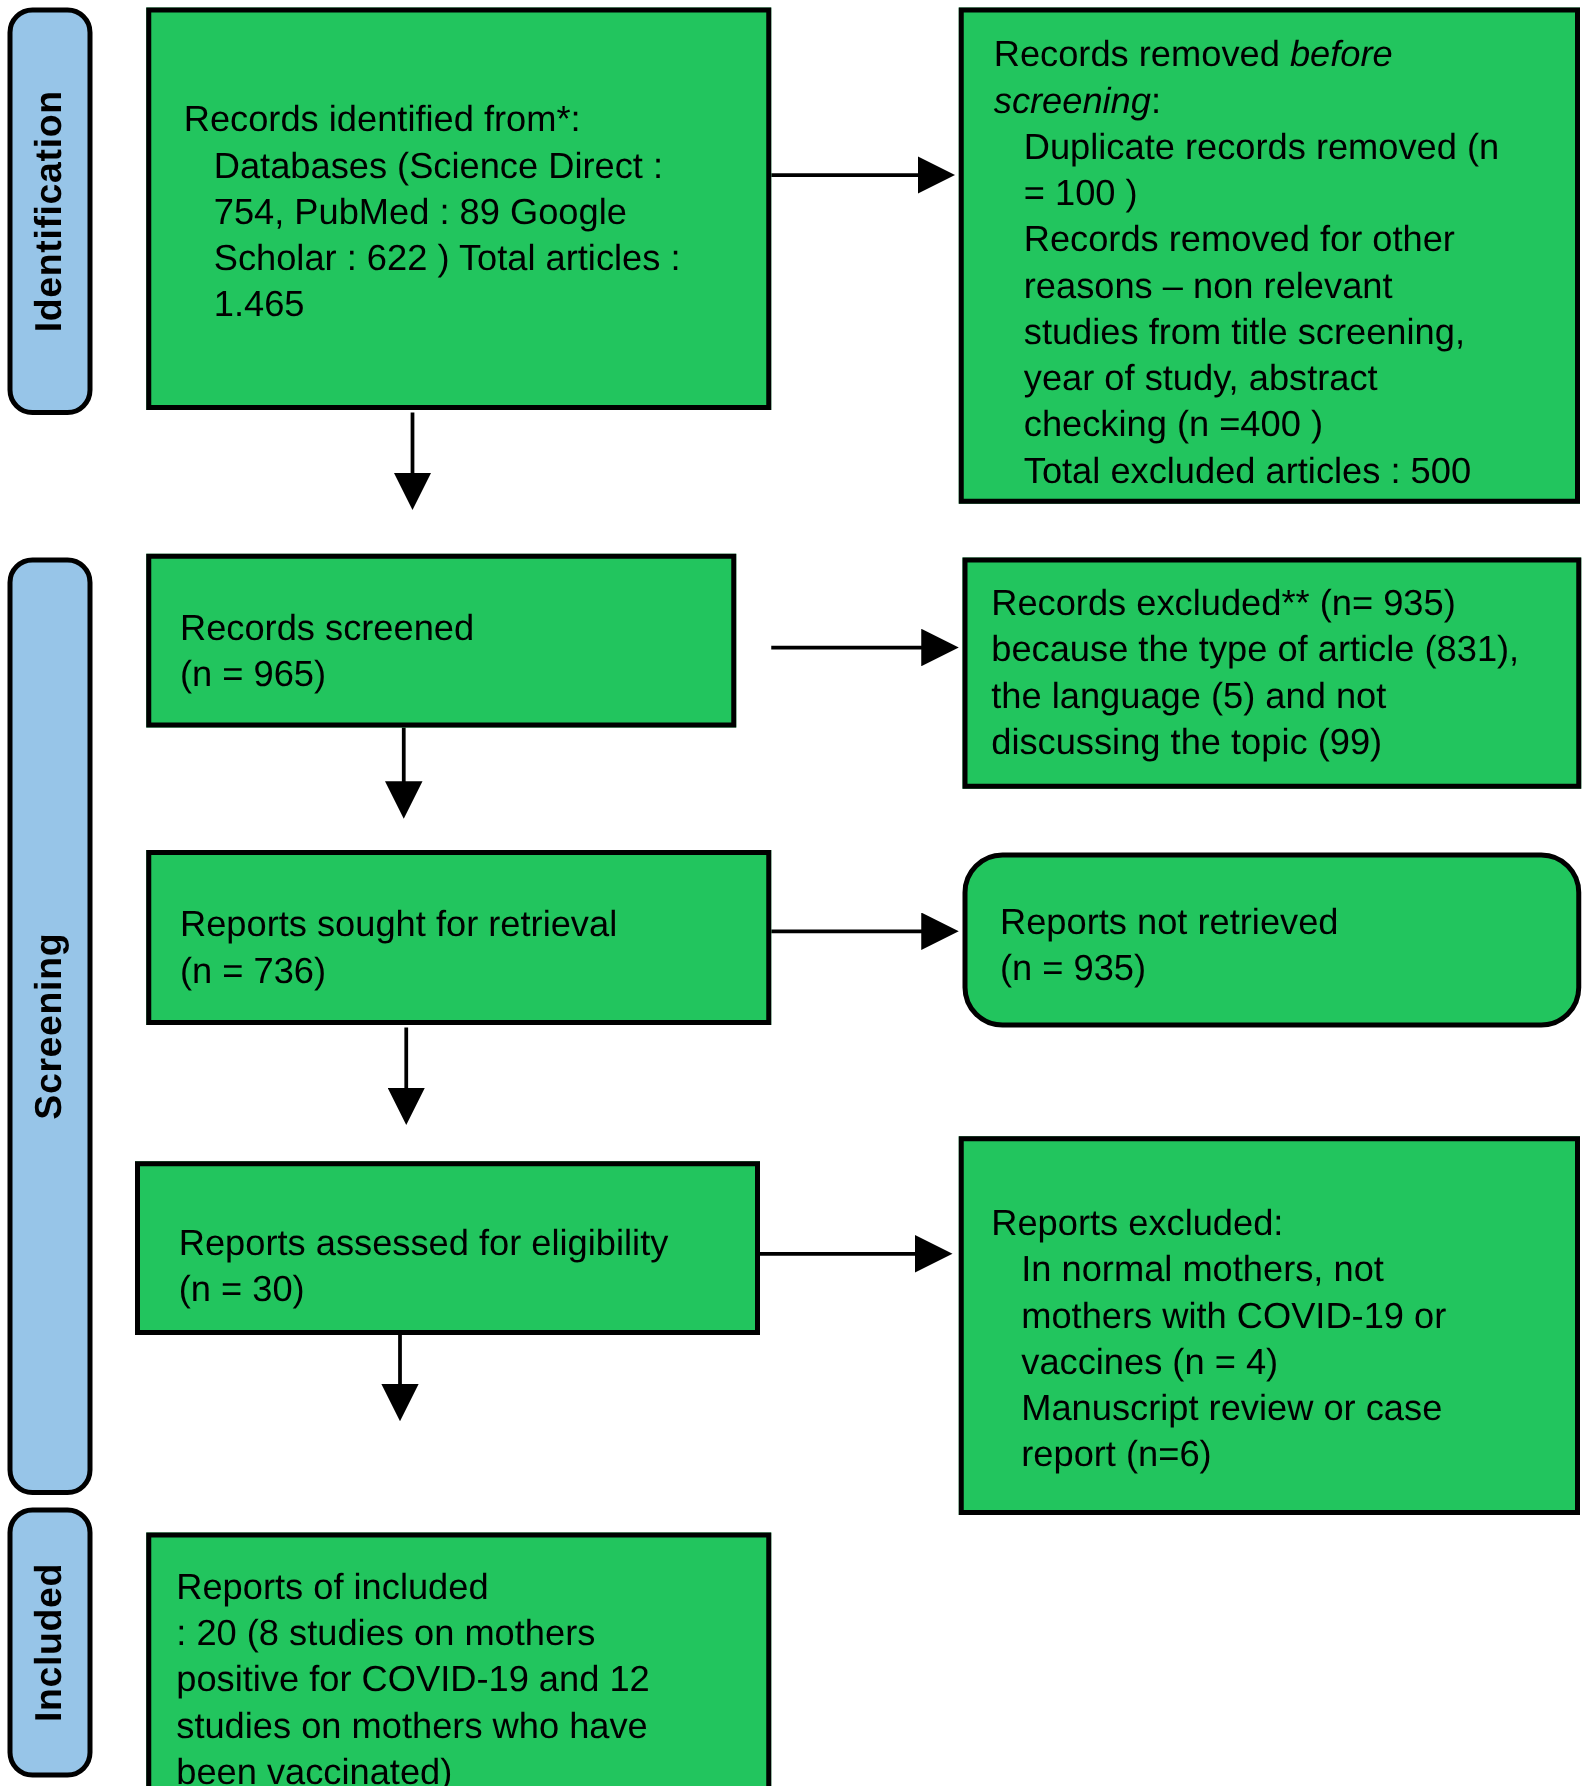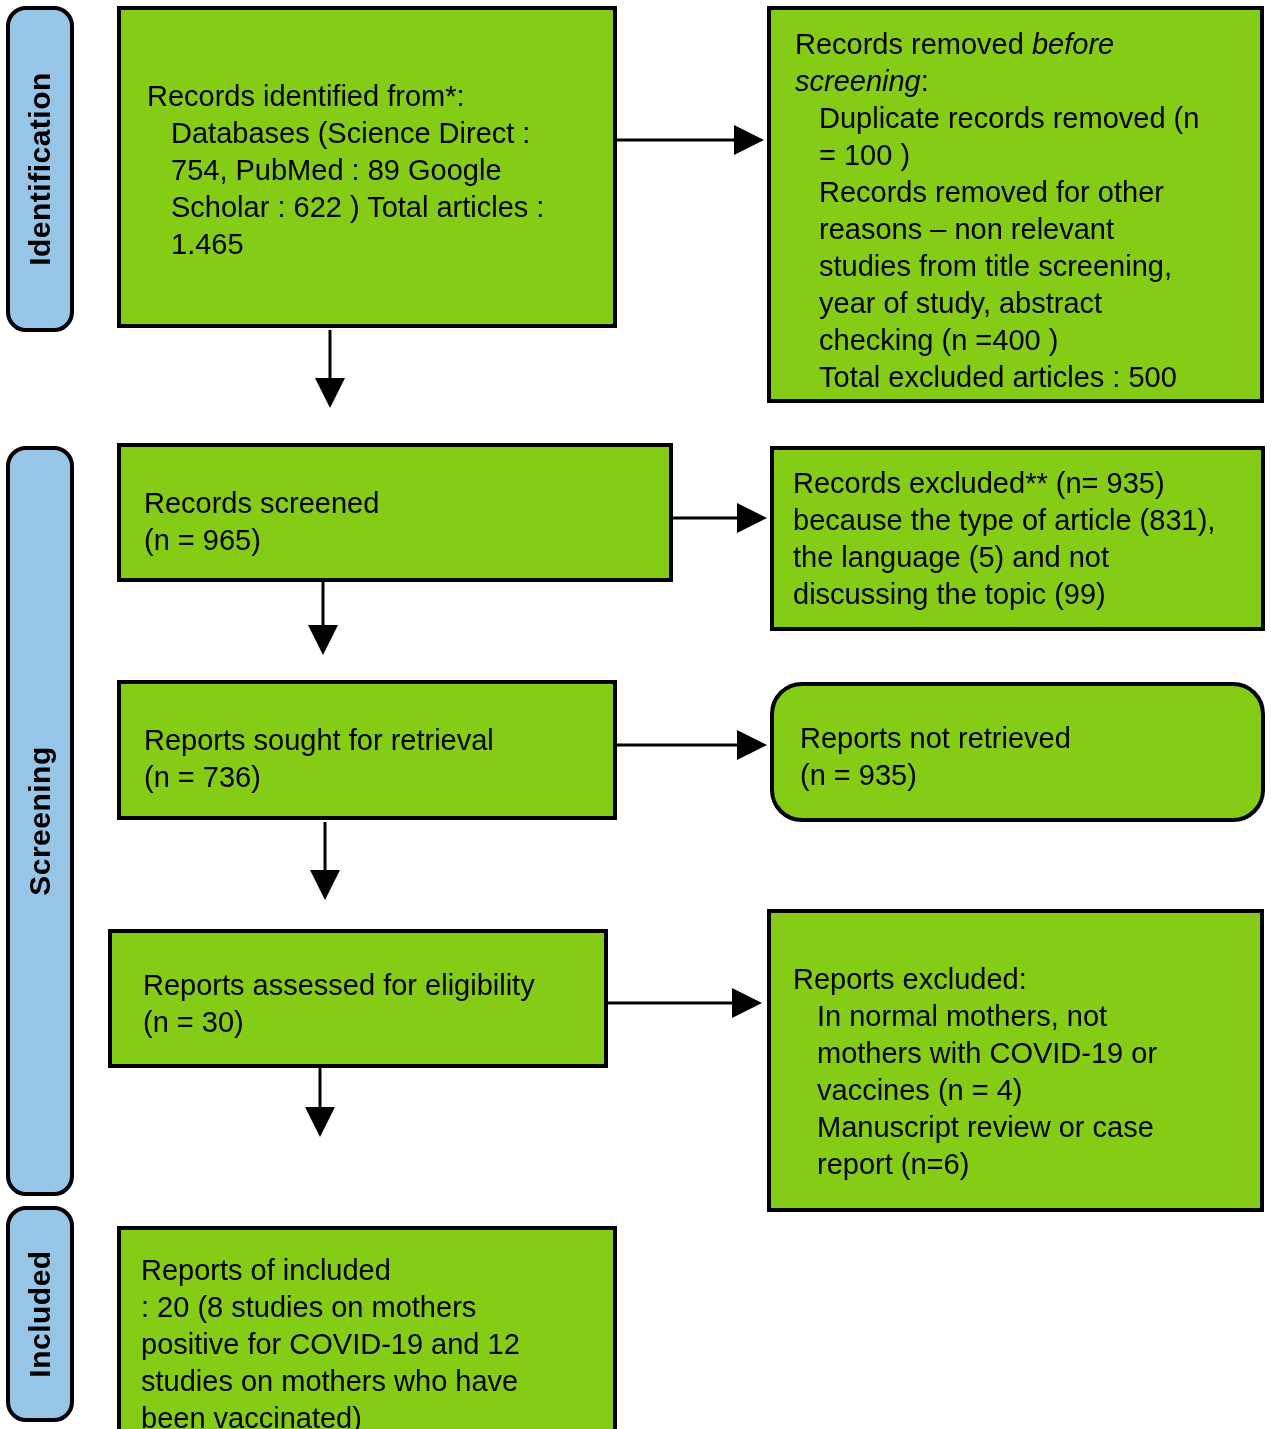--- a/index.html
+++ b/index.html
@@ -30,21 +30,21 @@
   }
   .band-label {
     transform: rotate(-90deg);
     white-space: nowrap;
     font-size: 30px;
     font-weight: bold;
     letter-spacing: 0.5px;
   }
   .box {
     position: absolute;
-    background: #84cc16;
+    background: #22c55e;
     border: 4px solid #000000;
     box-sizing: border-box;
     font-size: 29px;
     line-height: 37px;
   }
   .pre { white-space: pre-line; }
   .indent { margin-left: 24px; white-space: pre-line; }
   .it { font-style: italic; white-space: pre-line; }
 </style>
 </head>
@@ -92,21 +92,21 @@
     <div class="indent">Duplicate records removed (n
 = 100 )
 Records removed for other
 reasons – non relevant
 studies from title screening,
 year of study, abstract
 checking (n =400 )
 Total excluded articles : 500</div>
   </div>
 
-  <div class="box" style="left:117px; top:443px; width:556px; height:139px; padding:38px 8px 0 23px;">
+  <div class="box" style="left:117px; top:443px; width:472px; height:139px; padding:38px 8px 0 23px;">
     <div class="pre">Records screened
 (n = 965)</div>
   </div>
 
   <div class="box" style="left:770px; top:446px; width:495px; height:185px; padding:15px 0 0 19px;">
     <div class="pre">Records excluded** (n= 935)
 because the type of article (831),
 the language (5) and not
 discussing the topic (99)</div>
   </div>
@@ -114,21 +114,21 @@
   <div class="box" style="left:117px; top:680px; width:500px; height:140px; padding:38px 8px 0 23px;">
     <div class="pre">Reports sought for retrieval
 (n = 736)</div>
   </div>
 
   <div class="box" style="left:770px; top:682px; width:495px; height:140px; padding:34px 6px 0 26px;border-radius:32px;">
     <div class="pre">Reports not retrieved
 (n = 935)</div>
   </div>
 
-  <div class="box" style="left:108px; top:929px; width:500px; height:139px; padding:34px 8px 0 31px;">
+  <div class="box" style="left:108px; top:929px; width:500px; height:139px; padding:44px 8px 0 31px;">
     <div class="pre">Reports assessed for eligibility
 (n = 30)</div>
   </div>
 
   <div class="box" style="left:767px; top:909px; width:497px; height:303px; padding:48px 6px 0 22px;">
     <div class="pre">Reports excluded:</div>
     <div class="indent">In normal mothers, not
 mothers with COVID-19 or
 vaccines (n = 4)
 Manuscript review or case

